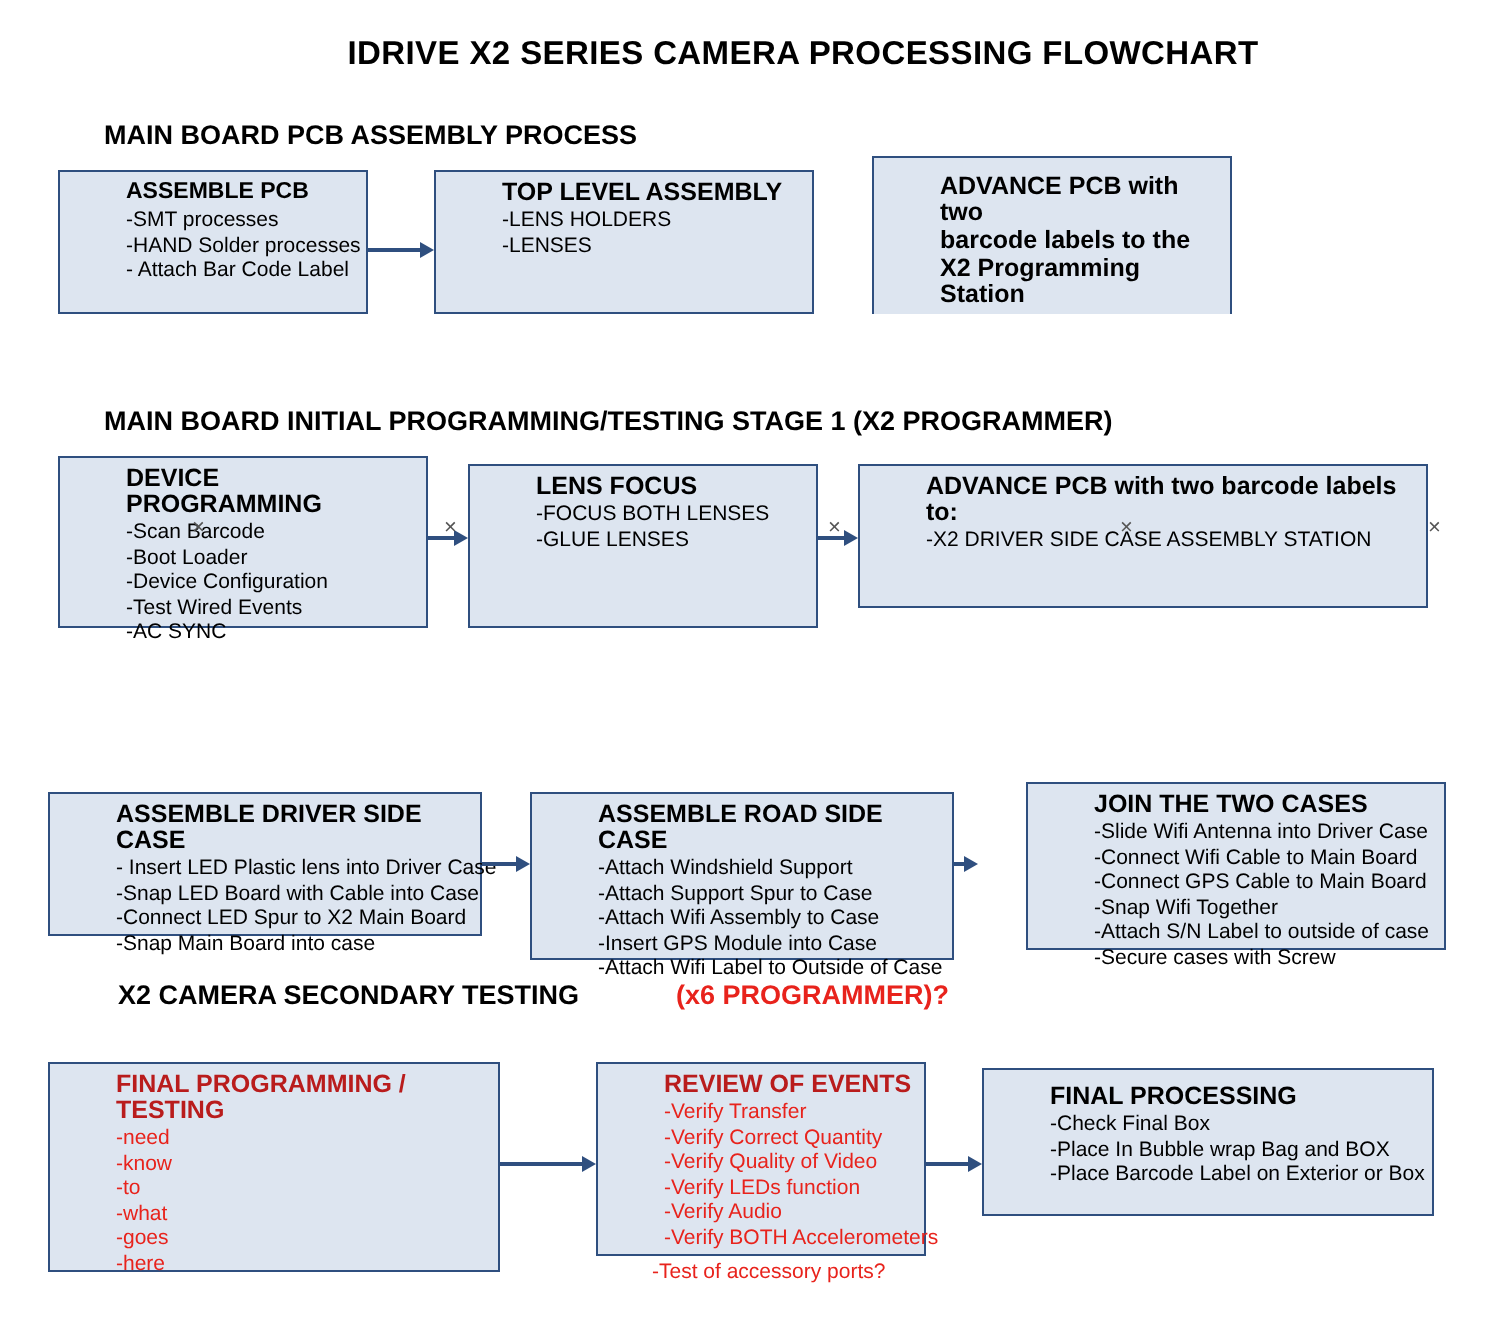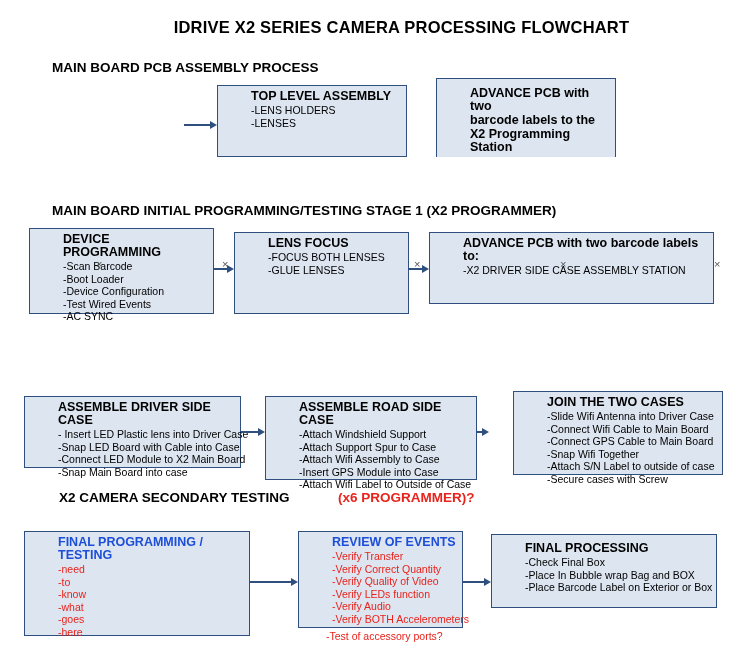--- a/index.html
+++ b/index.html
@@ -20,21 +20,21 @@
   .box{
     border:1px solid #2f4f7f;background:#dde5f0;
     box-sizing:border-box;
   }
   .box .hdr{
     font-weight:bold;font-size:11.5px;padding:4px 5px 1px 5px;line-height:13px;
   }
   .box .hdr.big{font-size:12.5px;}
   .box ul{margin:0;padding:0 5px 4px 5px;list-style:none;}
   .box ul li{font-size:10.5px;line-height:12.6px;white-space:nowrap;}
-  .red .hdr{color:#1d4ed8;}
+  .red .hdr{color:#b91c1c;}
   .red ul li{color:#e8231c;}
   .arrow{position:absolute;}
   .arrow .shaft{
     position:absolute;left:0;top:50%;height:2px;background:#2f4f7f;
     transform:translateY(-1px);
   }
   .arrow .head{
     position:absolute;right:0;top:50%;width:0;height:0;
     border-top:4px solid transparent;border-bottom:4px solid transparent;
     border-left:7px solid #2f4f7f;transform:translateY(-4px);
@@ -45,20 +45,28 @@
 </style>
 </head>
 <body>
 
 <div id="canvas">
 
   <div class="abs title">IDRIVE X2  SERIES CAMERA PROCESSING FLOWCHART</div>
 
   <div class="abs section-head" style="left:24px;top:60px;">MAIN BOARD PCB ASSEMBLY PROCESS</div>
 
+  <div class="abs box" style="left:29px;top:85px;width:155px;height:72px;">
+    <div class="hdr">ASSEMBLE PCB</div>
+    <ul>
+      <li>-SMT processes</li>
+      <li>-HAND Solder processes</li>
+      <li>- Attach Bar Code Label</li>
+    </ul>
+  </div>
 
   <div class="arrow" style="left:184px;top:121px;width:33px;height:8px;">
     <div class="shaft" style="width:26px;"></div>
       <div class="head"></div>
   </div>
 
   <div class="abs box" style="left:217px;top:85px;width:190px;height:72px;">
     <div class="hdr big">TOP LEVEL ASSEMBLY</div>
     <ul>
       <li>-LENS HOLDERS</li>
@@ -117,21 +125,21 @@
   <div class="xmark" style="left:414px;top:259px;">×</div>
   <div class="xmark" style="left:560px;top:259px;">×</div>
   <div class="xmark" style="left:714px;top:259px;">×</div>
 
 
   <div class="abs box" style="left:24px;top:396px;width:217px;height:72px;">
     <div class="hdr big">ASSEMBLE DRIVER SIDE CASE</div>
     <ul>
       <li>- Insert LED Plastic lens into Driver Case</li>
       <li>-Snap LED Board with Cable into Case</li>
-      <li>-Connect LED Module to X2 Main Board</li>
+      <li>-Connect LED Spur to X2 Main Board</li>
       <li>-Snap Main Board into case</li>
     </ul>
   </div>
 
   <div class="arrow" style="left:241px;top:428px;width:24px;height:8px;">
     <div class="shaft" style="width:17px;"></div>
       <div class="head"></div>
   </div>
 
   <div class="abs box" style="left:265px;top:396px;width:212px;height:84px;">
@@ -162,22 +170,22 @@
     </ul>
   </div>
 
   <div class="abs section-head" style="left:31px;top:490px;">X2 CAMERA SECONDARY TESTING</div>
   <div class="abs section-head" style="left:310px;top:490px;color:#e8231c;">(x6 PROGRAMMER)?</div>
 
   <div class="abs box red" style="left:24px;top:531px;width:226px;height:105px;">
     <div class="hdr big">FINAL PROGRAMMING / TESTING</div>
     <ul>
       <li>-need</li>
+      <li>-know</li>
       <li>-to</li>
-      <li>-know</li>
       <li>-what</li>
       <li>-goes</li>
       <li>-here</li>
     </ul>
   </div>
 
   <div class="arrow" style="left:250px;top:578px;width:48px;height:8px;">
     <div class="shaft" style="width:41px;"></div>
       <div class="head"></div>
   </div>

